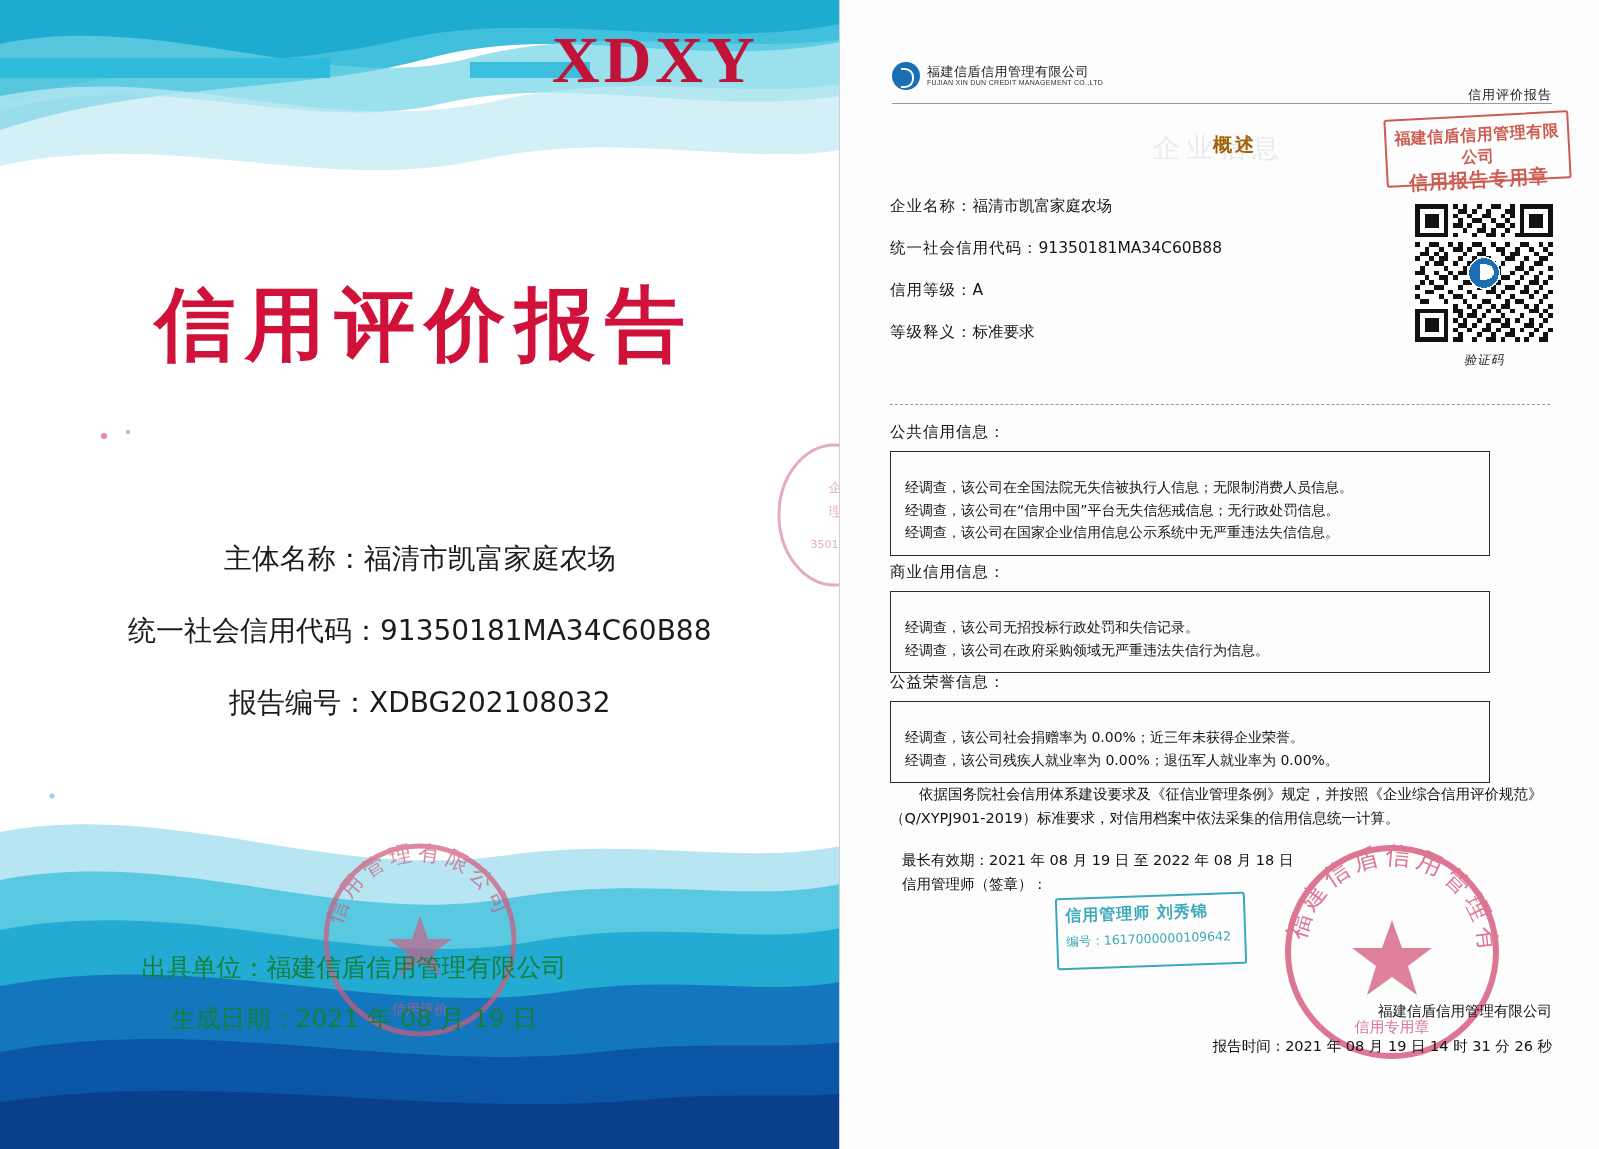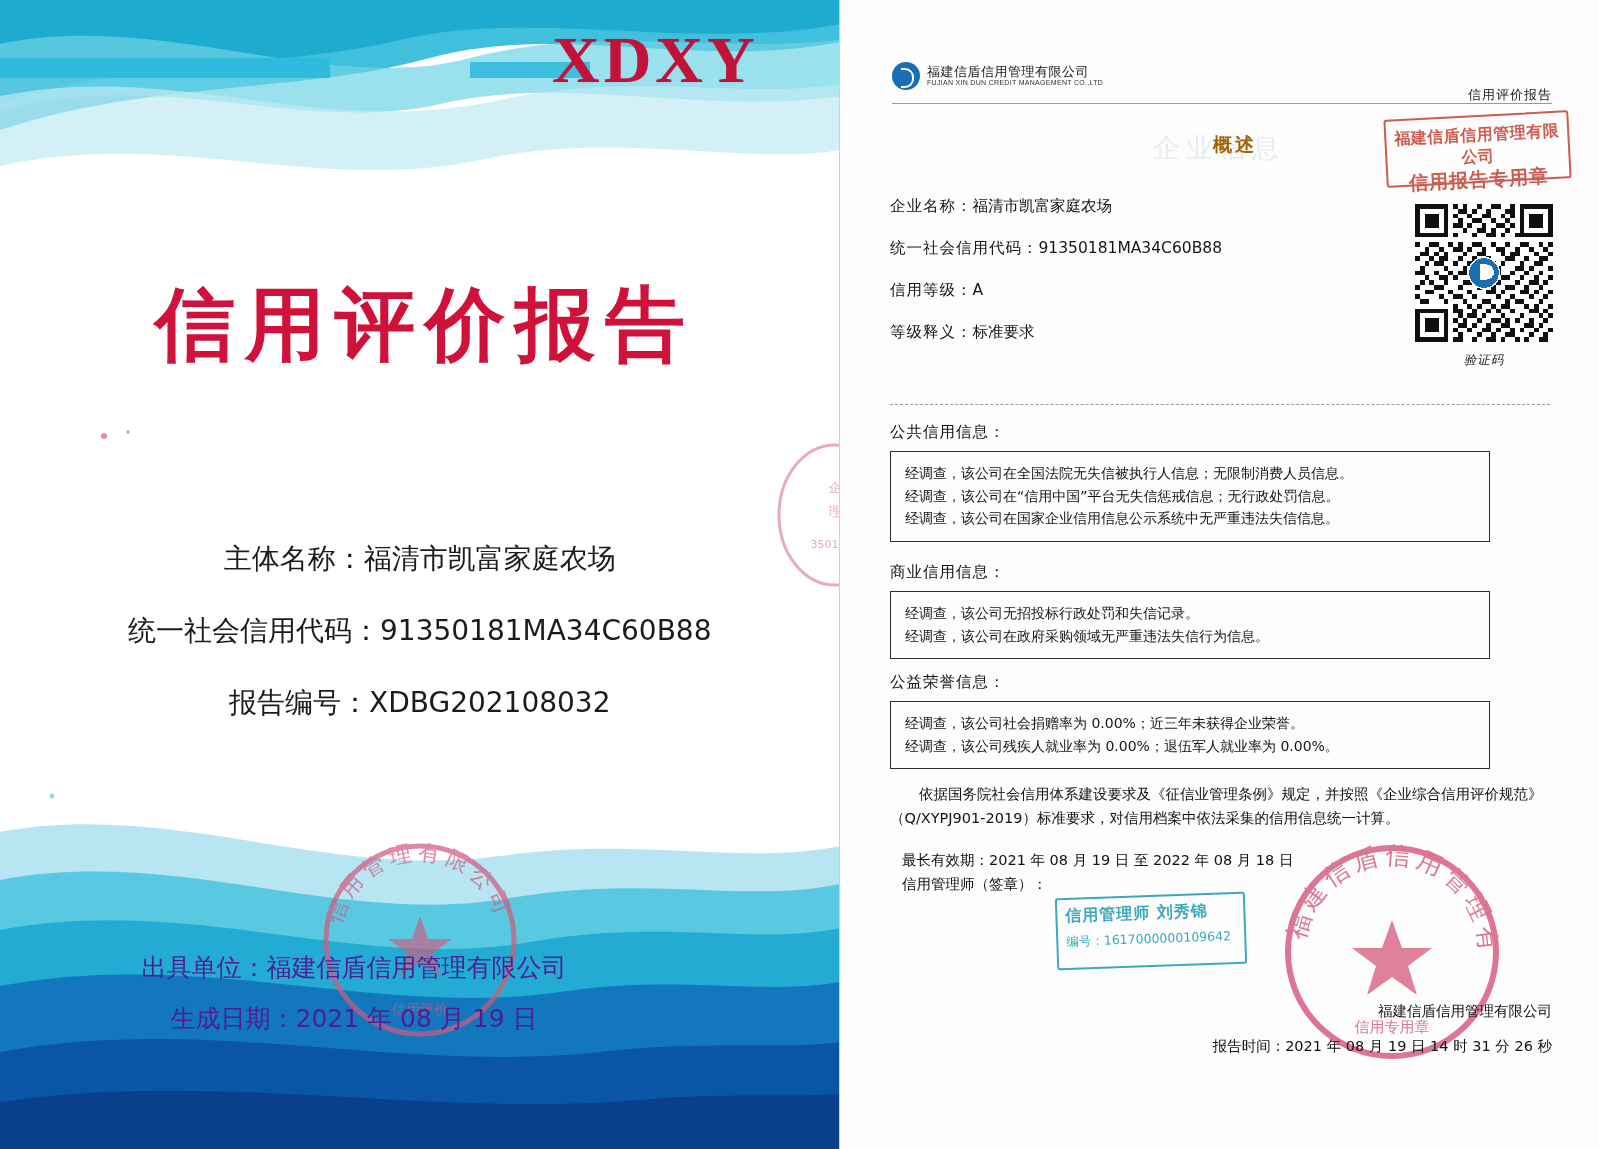--- a/index.html
+++ b/index.html
@@ -56,21 +56,21 @@
     font-family: "DejaVu Sans", sans-serif;
     font-size: 28px;
     line-height: 1.0;
     margin-bottom: 44px;
     white-space: nowrap;
   }
   .cover-footer {
     position: absolute;
     bottom: 92px; left: 0; width: 696px;
     text-align: center;
-    color: #4c1d95;
+    color: #15803d;
   }
   .cover-footer .row {
     font-family: "DejaVu Sans", sans-serif;
     font-size: 25px;
     line-height: 1.0;
     margin-bottom: 26px;
     padding-left: 12px;
   }
   .cover-seal {
     position: absolute;
@@ -175,21 +175,21 @@
   }
 
   .sec { position: absolute; left: 50px; width: 600px; }
   .sec-h {
     font-family: "DejaVu Sans", sans-serif;
     font-size: 15.5px; color: #121212; letter-spacing: 1px;
     margin-bottom: 8px;
   }
   .sec-box {
     border: 1px solid #2b2b2b;
-    padding: 10px 14px 11px 14px;
+    padding: 24px 14px 11px 14px;
   }
   .sec-box p {
     font-family: "DejaVu Sans", sans-serif;
     font-size: 14px; color: #141414;
     line-height: 1.62;
     white-space: nowrap;
   }
   .para {
     position: absolute; left: 50px; width: 662px;
     font-family: "DejaVu Sans", sans-serif;

